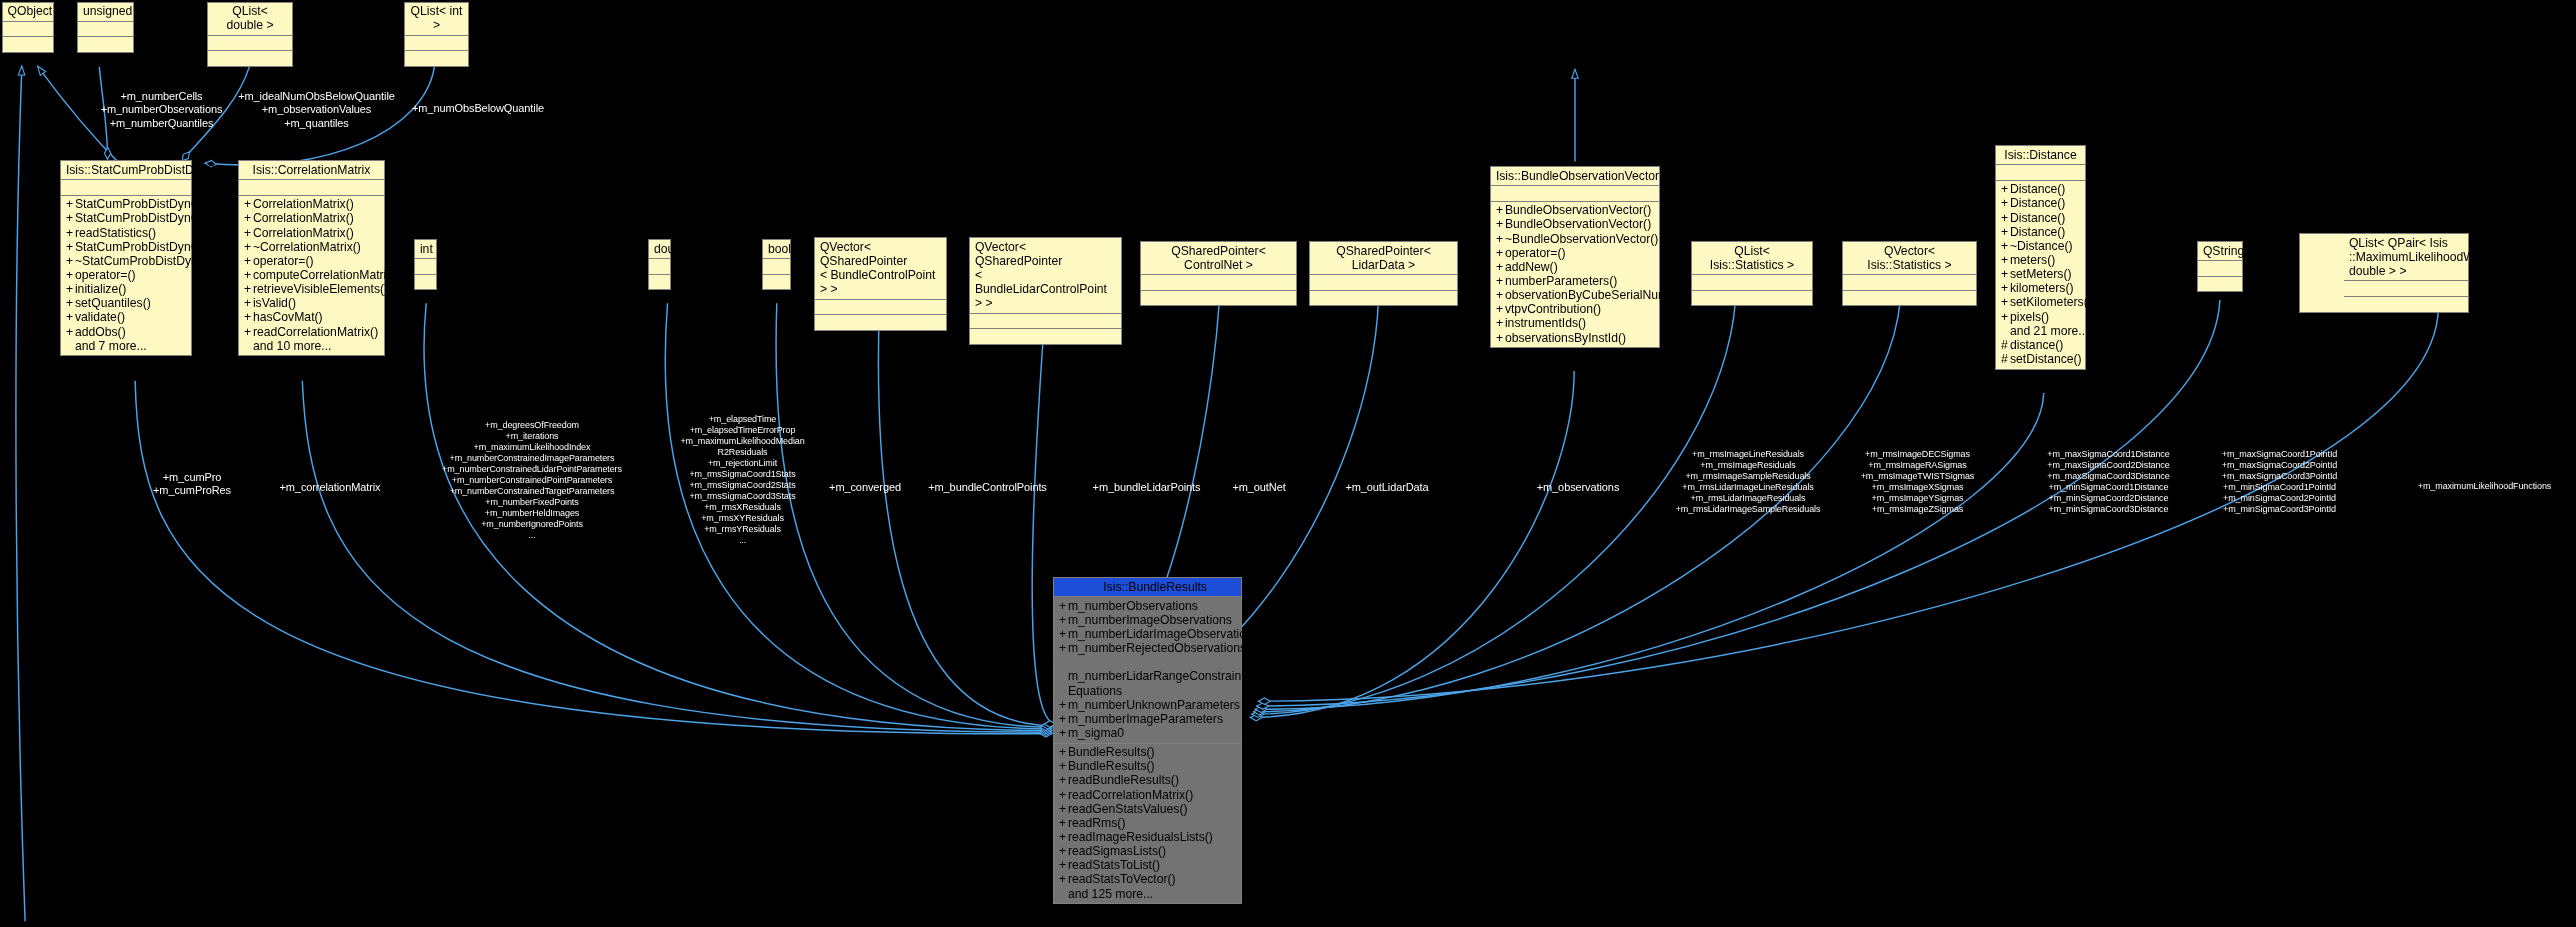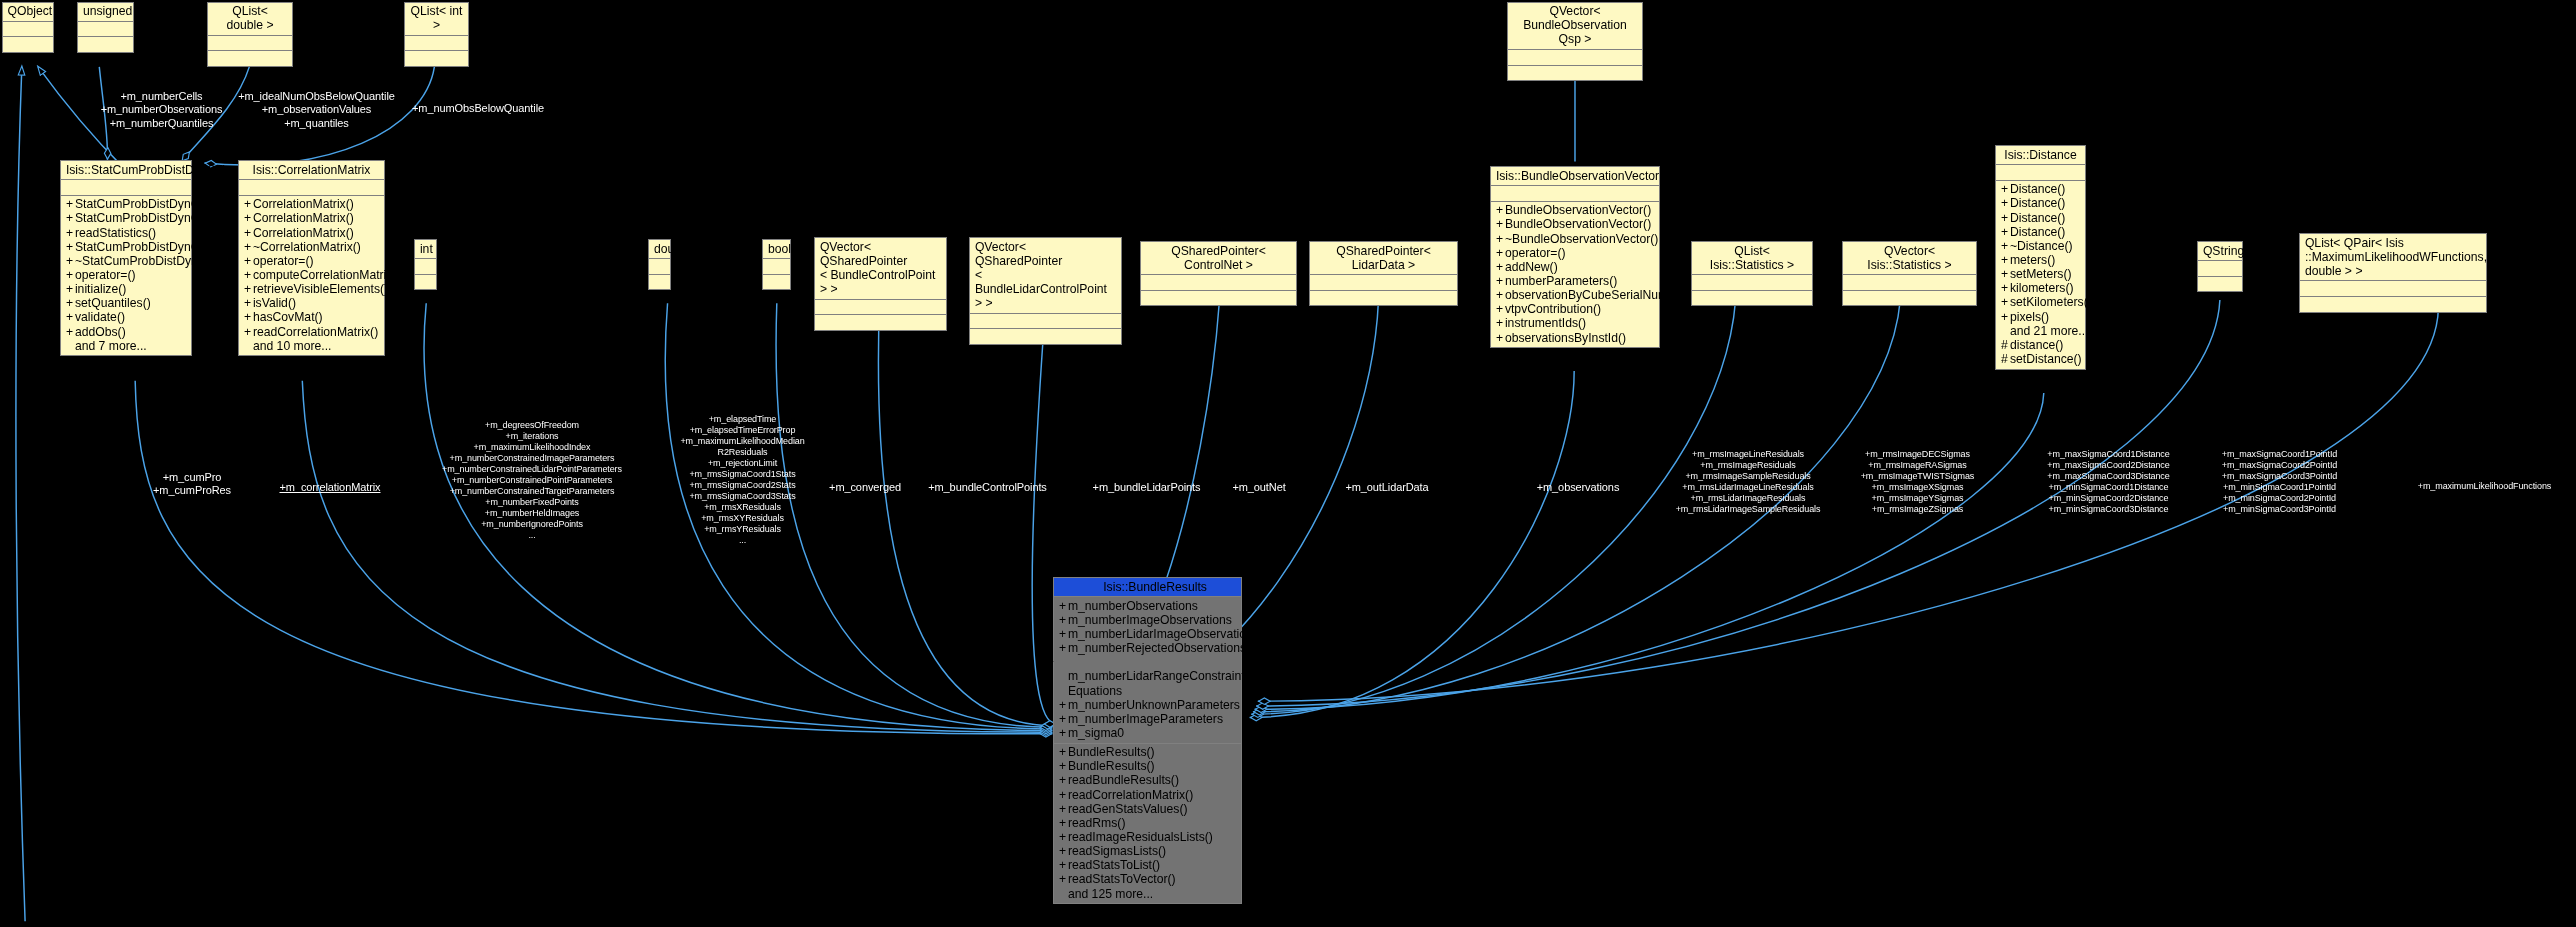--- a/index.html
+++ b/index.html
@@ -162,26 +162,20 @@
     <div class="attrs"></div>
     <div class="ops"></div>
   </div>
 
   <div class="node" style="left:404px; top:1.6px; width:65px;">
     <div class="title">QList&lt; int &gt;</div>
     <div class="attrs"></div>
     <div class="ops"></div>
   </div>
 
-  <div class="node" style="left:1507px; top:1.6px; width:136px;">
-    <div class="title">QVector&lt; BundleObservation
-Qsp &gt;</div>
-    <div class="attrs"></div>
-    <div class="ops"></div>
-  </div>
 
   <div class="node" style="left:60px; top:160px; width:132px;">
     <div class="title">Isis::StatCumProbDistDynCalc</div>
     <div class="attrs"></div>
     <div class="ops">
       <div class="row"><span class="vis">+</span><span>StatCumProbDistDynCalc()</span></div>
       <div class="row"><span class="vis">+</span><span>StatCumProbDistDynCalc()</span></div>
       <div class="row"><span class="vis">+</span><span>readStatistics()</span></div>
       <div class="row"><span class="vis">+</span><span>StatCumProbDistDynCalc()</span></div>
       <div class="row"><span class="vis">+</span><span>~StatCumProbDistDynCalc()</span></div>
@@ -304,21 +298,21 @@
       <div class="row"><span class="vis">#</span><span>setDistance()</span></div>
     </div>
   </div>
 
   <div class="node" style="left:2197px; top:241px; width:46px;">
     <div class="title">QString</div>
     <div class="attrs"></div>
     <div class="ops"></div>
   </div>
 
-  <div class="node" style="left:2299px; top:233px; width:188px;">
+  <div class="node" style="left:2299px; top:233px; width:170px;padding-left:44px;">
     <div class="title" style="text-align:left">QList&lt; QPair&lt; Isis
 ::MaximumLikelihoodWFunctions,
 double &gt; &gt;</div>
     <div class="attrs"></div>
     <div class="ops"></div>
   </div>
 
   <div class="node central" style="left:1053px; top:577px; width:189px;">
     <div class="title">Isis::BundleResults</div>
     <div class="attrs">
@@ -353,21 +347,21 @@
 
   <div class="elabel" style="left:235px; top:90px; width:163px;">+m_idealNumObsBelowQuantile
 +m_observationValues
 +m_quantiles</div>
 
   <div class="elabel" style="left:412px; top:102px; width:122px;">+m_numObsBelowQuantile</div>
 
   <div class="elabel" style="left:147px; top:471px; width:90px;">+m_cumPro
 +m_cumProRes</div>
 
-  <div class="elabel" style="left:269px; top:481px; width:122px;text-decoration:underline;">+m_correlationMatrix</div>
+  <div class="elabel" style="left:269px; top:481px; width:122px;">+m_correlationMatrix</div>
 
   <div class="elabel tiny" style="left:424px; top:420px; width:216px;">+m_degreesOfFreedom
 +m_iterations
 +m_maximumLikelihoodIndex
 +m_numberConstrainedImageParameters
 +m_numberConstrainedLidarPointParameters
 +m_numberConstrainedPointParameters
 +m_numberConstrainedTargetParameters
 +m_numberFixedPoints
 +m_numberHeldImages

